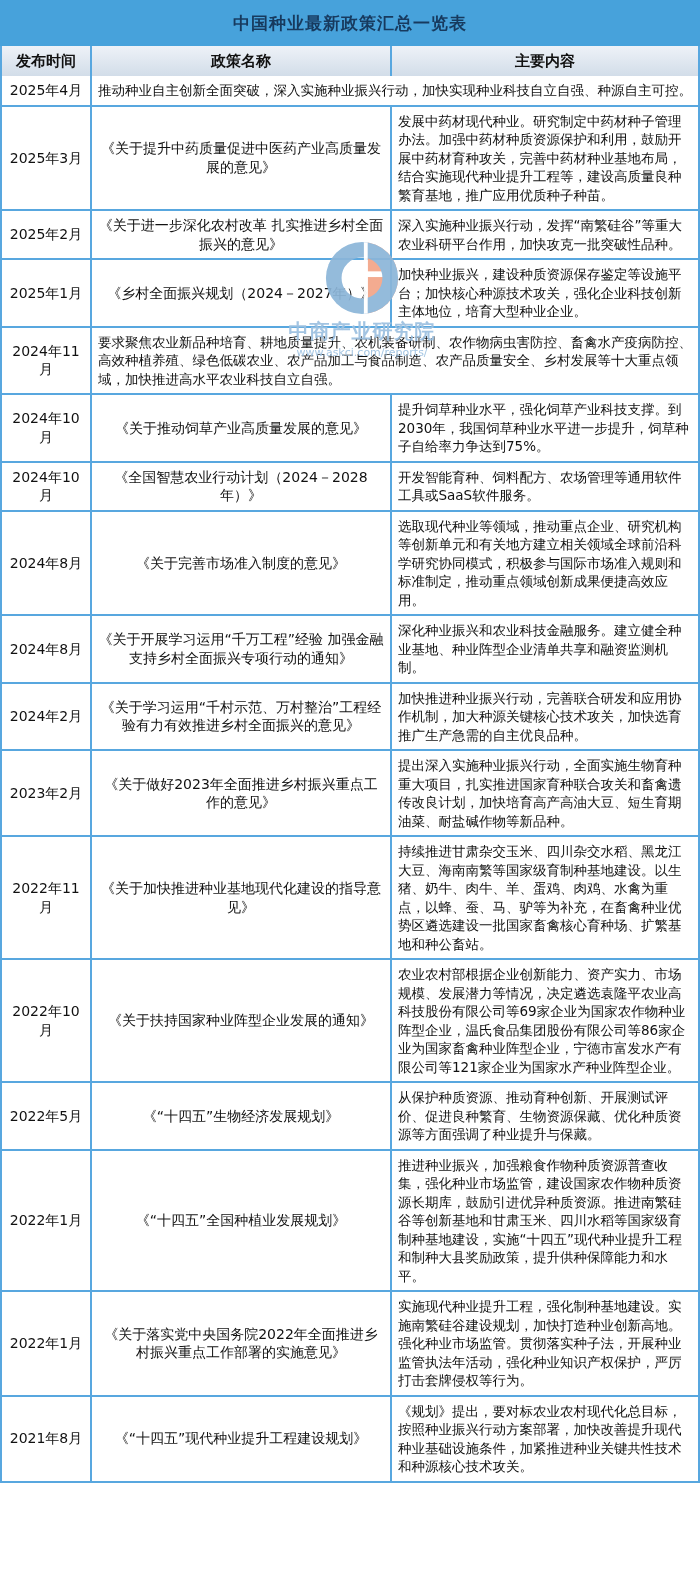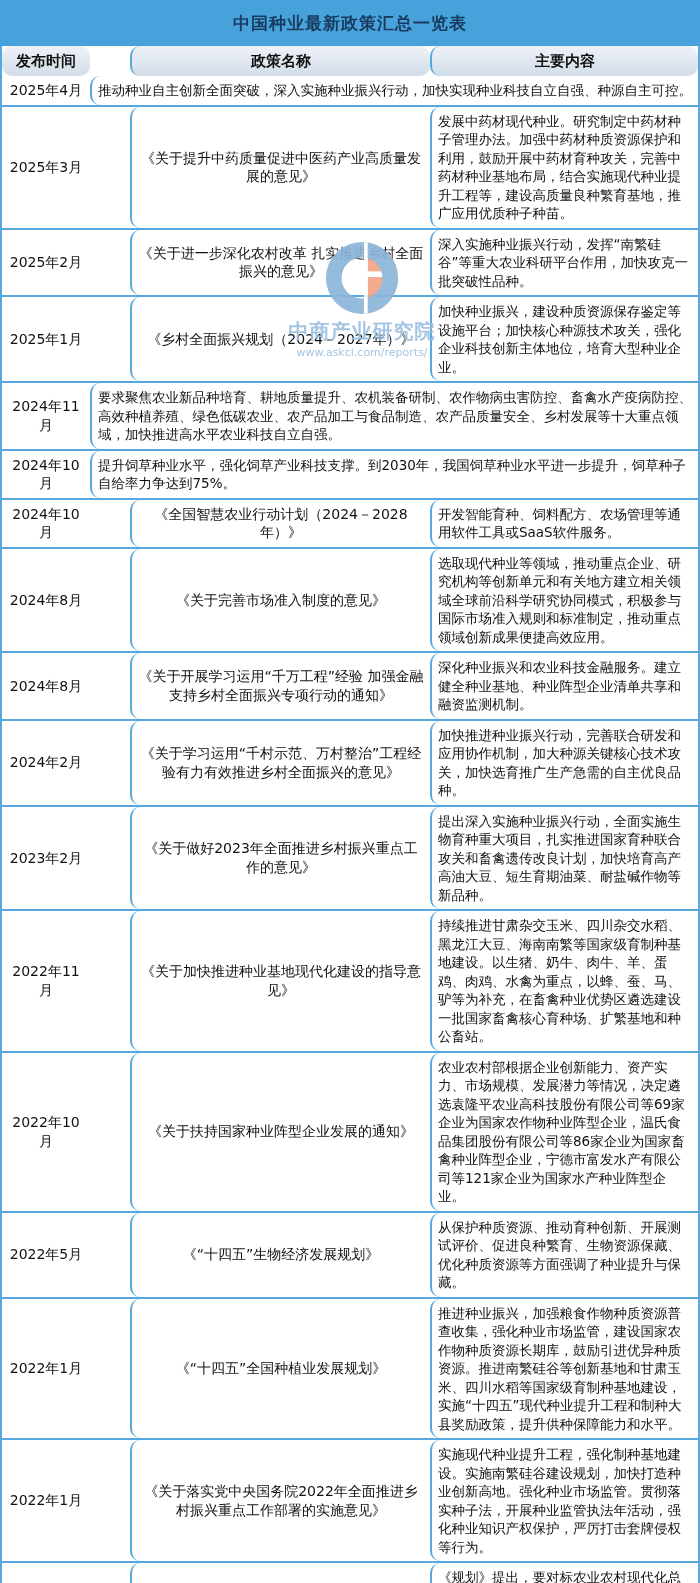--- a/index.html
+++ b/index.html
@@ -30,25 +30,25 @@
   .policy-table{
     width:700px;
     border:2px solid var(--border);
     border-top:none;
   }
   .tr{display:flex;border-top:2px solid var(--border);}
   .tr:first-child{border-top:none;}
   .th,.td{
     border-left:2px solid var(--border);
     padding:5px 6px;
-    display:flex;align-items:center;justify-content:center;border-radius:10px;
+    display:flex;align-items:center;justify-content:center;
   }
   .th:first-child,.td:first-child{border-left:none;}
   .col-date{width:88px;flex:0 0 88px;text-align:center;}
-  .col-name{width:300px;flex:0 0 300px;text-align:center;margin-left:40px;}
+  .col-name{width:300px;flex:0 0 300px;text-align:center;}
   .col-content{width:306px;flex:1;text-align:left;justify-content:flex-start;}
   .header-row .th{
     background:linear-gradient(180deg,var(--header-bg-top),var(--header-bg-bot));
     font-weight:bold;font-size:15px;
     min-height:30px;padding:4px 6px;
   }
   .td{font-size:14px;line-height:18.5px;}
   .td.col-content{font-size:13.5px;}
   
   .watermark{
@@ -102,20 +102,21 @@
     <div class="td col-content">加快种业振兴，建设种质资源保存鉴定等设施平台；加快核心种源技术攻关，强化企业科技创新主体地位，培育大型种业企业。</div>
   </div>
 
   <div class="tr">
     <div class="td col-date">2024年11月</div>
     <div class="td col-content">要求聚焦农业新品种培育、耕地质量提升、农机装备研制、农作物病虫害防控、畜禽水产疫病防控、高效种植养殖、绿色低碳农业、农产品加工与食品制造、农产品质量安全、乡村发展等十大重点领域，加快推进高水平农业科技自立自强。</div>
   </div>
 
   <div class="tr">
     <div class="td col-date">2024年10月</div>
+    <div class="td col-name">《关于推动饲草产业高质量发展的意见》</div>
     <div class="td col-content">提升饲草种业水平，强化饲草产业科技支撑。到2030年，我国饲草种业水平进一步提升，饲草种子自给率力争达到75%。</div>
   </div>
 
   <div class="tr">
     <div class="td col-date">2024年10月</div>
     <div class="td col-name">《全国智慧农业行动计划（2024－2028年）》</div>
     <div class="td col-content">开发智能育种、饲料配方、农场管理等通用软件工具或SaaS软件服务。</div>
   </div>
 
   <div class="tr">

